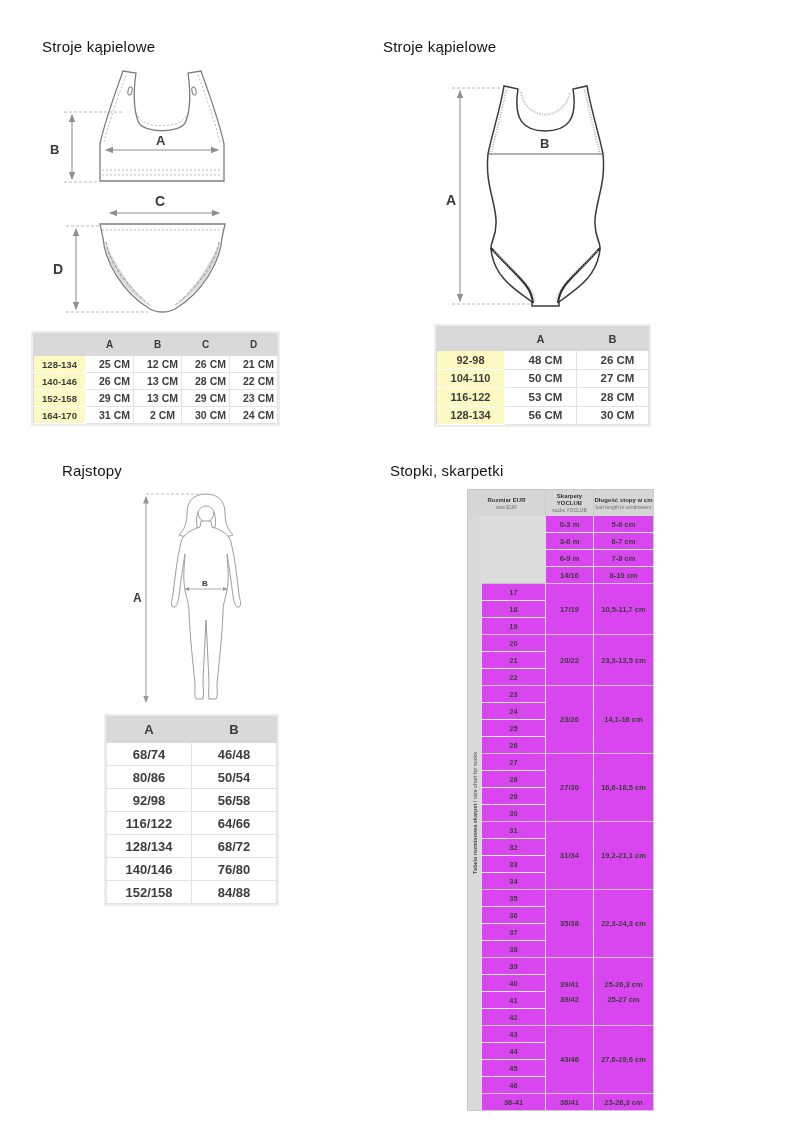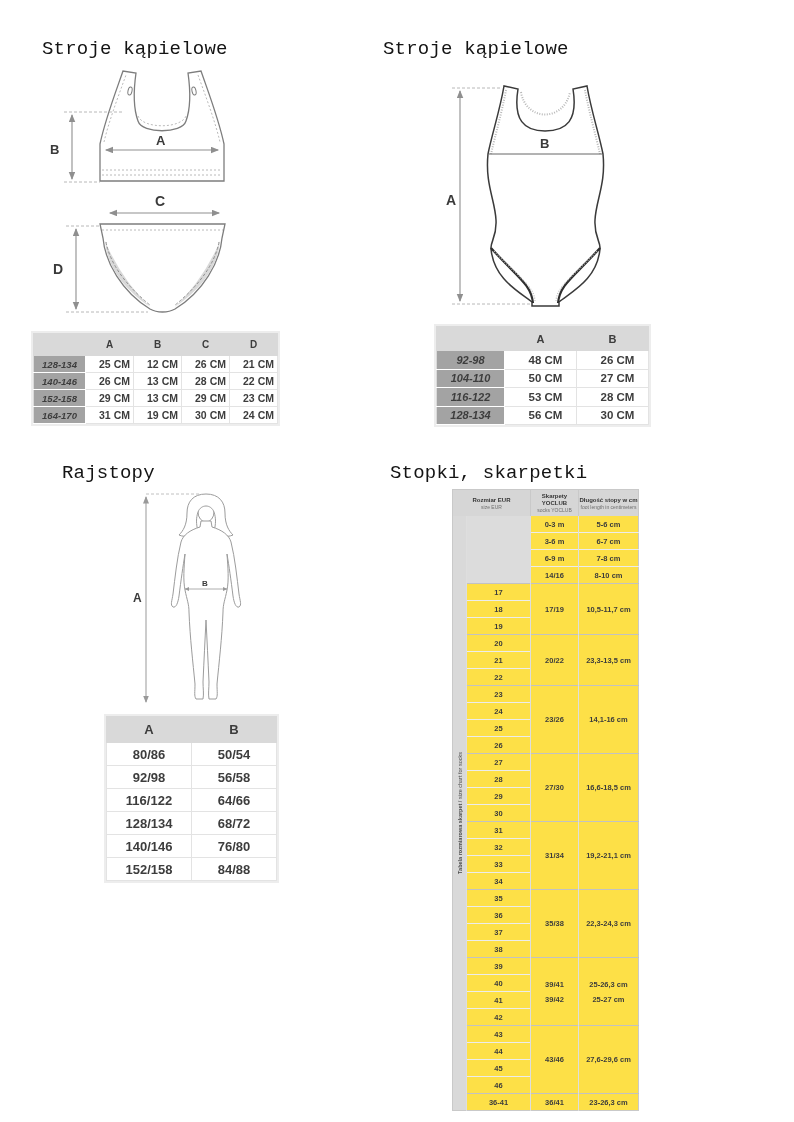--- a/index.html
+++ b/index.html
@@ -1,43 +1,43 @@
 <!DOCTYPE html>
 <html><head>
 <meta charset="utf-8">
 <style>
   html,body{margin:0;padding:0;}
   body{
     width:794px;height:1122px;position:relative;background:#ffffff;
     font-family:"Liberation Sans", sans-serif;color:#222;overflow:hidden;
   }
-  .title{position:absolute;font-size:19px;color:#141414;letter-spacing:.2px;font-family:Liberation Mono, monospace;}
+  .title{position:absolute;font-size:15px;color:#141414;letter-spacing:.2px;}
   #t1-title{left:42px;top:38px;}
   #t2-title{left:383px;top:38px;}
   #t3-title{left:62px;top:462px;text-align:right;}
   #t4-title{left:390px;top:462px;}
 
   .diag{position:absolute;}
   #diag1{left:42px;top:66px;}
   #diag2{left:438px;top:72px;}
   #diag3{left:128px;top:488px;}
 
   .tblwrap{position:absolute;background:#ededed;padding:2px;}
   #table1{left:31px;top:331px;}
   #table2{left:434px;top:324px;}
   #table3{left:104px;top:714px;}
-  #socks-wrap{left:452px;top:489px;background:#fde047;padding:0;}
+  #socks-wrap{left:467px;top:489px;background:#d946ef;padding:0;}
 
   table.sz{border-collapse:collapse;table-layout:fixed;}
   table.sz th, table.sz td{
     text-align:center;vertical-align:middle;font-weight:bold;color:#3d3d3d;padding:0;
   }
   
   .t12 th{background:#d9d9d9;font-size:10px;height:21px;border:1px solid #d9d9d9;}
-  .t12 td.lbl{background:#a3a3a3;font-size:9.5px;border:1px solid #ffffff;border-left:1px solid #d9d9d9;font-style:italic;}
+  .t12 td.lbl{background:#fef9c3;font-size:9.5px;border:1px solid #ffffff;border-left:1px solid #d9d9d9;}
   .t12 td.val{background:#ffffff;font-size:10.5px;border:1px solid #e3e3e3;padding-left:10px;}
   .t12 tr{height:17px;}
   #table2 .t12 th{font-size:11px;height:23px;}
   #table2 .t12 td.lbl{font-size:11px;}
   #table2 .t12 td.val{font-size:11.5px;margin-left:42px;}
   #table2 .t12 tr{height:18.5px;}
   
   .t3 th{background:#d9d9d9;font-size:13px;height:25px;border:1px solid #d9d9d9;}
   .t3 td{background:#fff;font-size:13px;border:1px solid #e3e3e3;height:22px;}
   .t3{border:1px solid #dcdcdc;}
@@ -183,21 +183,21 @@
         <tr>
           <td class="lbl">152-158</td>
           <td class="val">29 CM</td>
           <td class="val">13 CM</td>
           <td class="val">29 CM</td>
           <td class="val">23 CM</td>
         </tr>
         <tr>
           <td class="lbl">164-170</td>
           <td class="val">31 CM</td>
-          <td class="val">19 CM</td>
+          <td class="val">2 CM</td>
           <td class="val">30 CM</td>
           <td class="val">24 CM</td>
         </tr>
       </tbody>
     </table>
   </div>
 
 <div class="tblwrap" id="table2">
     <table class="sz t12">
       <colgroup>
@@ -243,20 +243,24 @@
         <col style="width: 85px;">
         <col style="width: 85px;">
       </colgroup>
       <thead>
         <tr>
           <th>A</th>
           <th>B</th>
         </tr>
       </thead>
       <tbody>
+        <tr>
+          <td>68/74</td>
+          <td>46/48</td>
+        </tr>
         <tr>
           <td>80/86</td>
           <td>50/54</td>
         </tr>
         <tr>
           <td>92/98</td>
           <td>56/58</td>
         </tr>
         <tr>
           <td>116/122</td>

